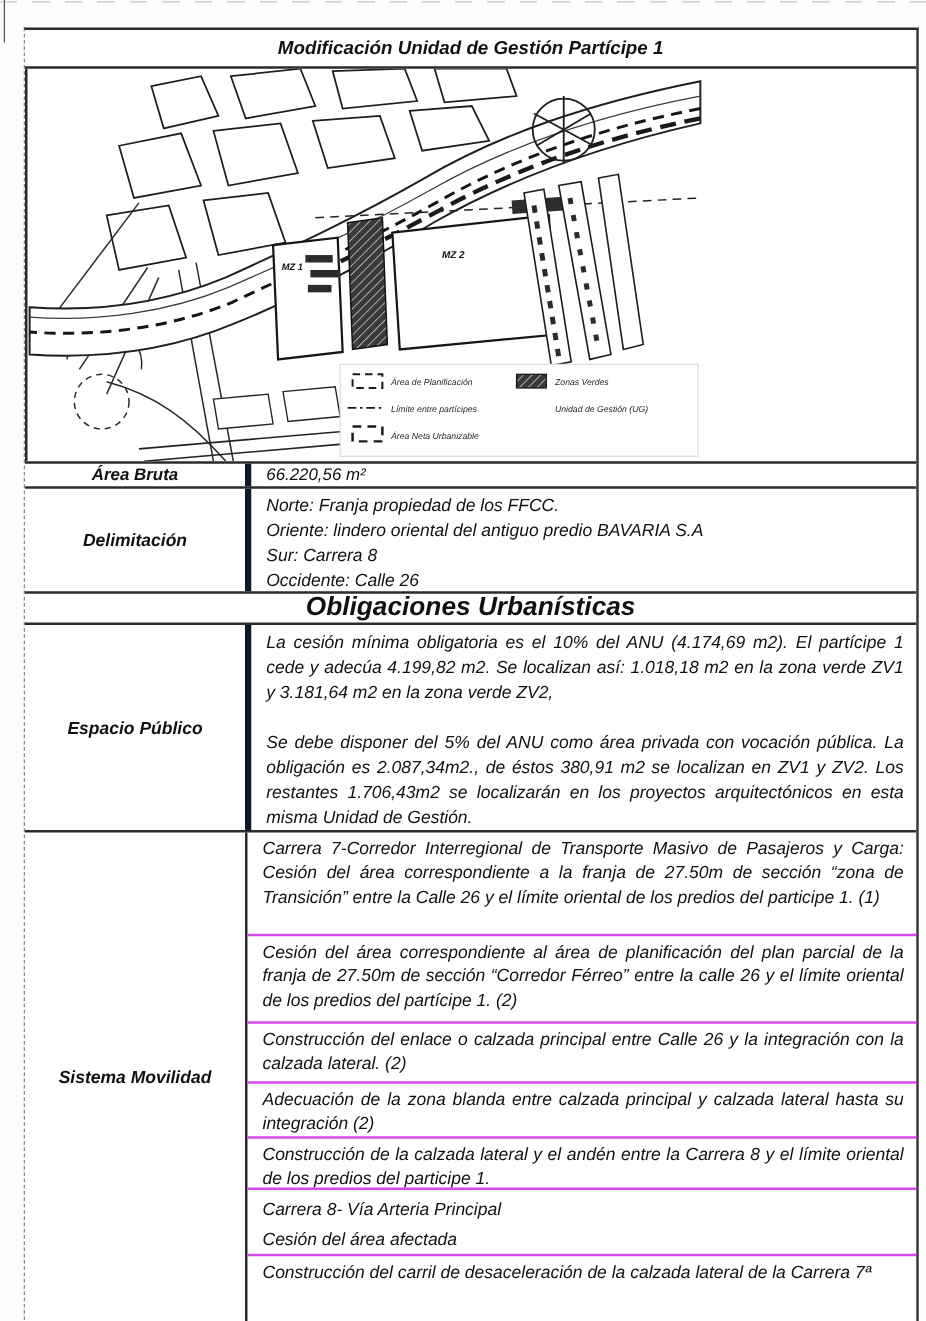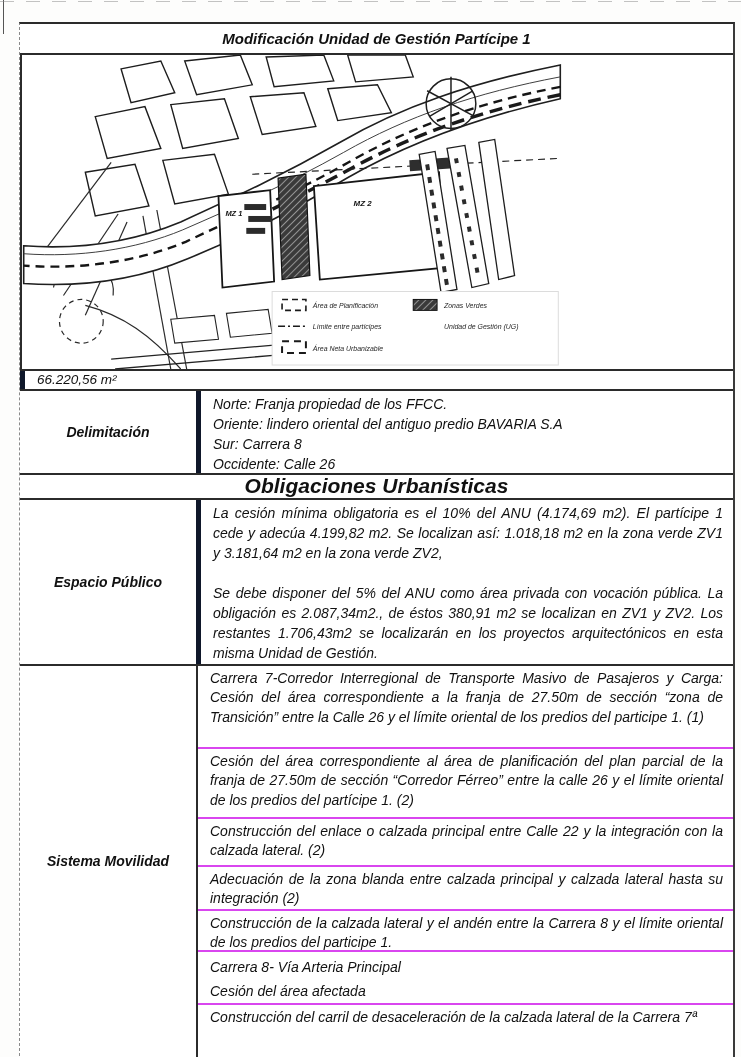--- a/index.html
+++ b/index.html
@@ -150,20 +150,23 @@
             <text x="291" y="276" font-size="7" fill="#1f1f1f">Límite entre partícipes</text>
             <text x="423" y="276" font-size="7" fill="#1f1f1f">Unidad de Gestión (UG)</text>
             <rect x="260" y="288" width="24" height="12" fill="#fff" stroke="#1a1a1a" stroke-width="2" stroke-dasharray="7 5"></rect>
             <text x="291" y="298" font-size="7" fill="#1f1f1f">Área Neta Urbanizable</text>
           </g>
         </svg>
       </div>
     </div>
 
     <div class="row row-area-bruta">
+      <div class="label-cell">
+        <span>Área Bruta</span>
+      </div>
       <div class="content-cell">
         <span>66.220,56 m²</span>
       </div>
     </div>
 
     <div class="row row-delimitacion">
       <div class="label-cell">
         <span>Delimitación</span>
       </div>
       <div class="content-cell pre">Norte: Franja propiedad de los FFCC.
@@ -186,21 +189,21 @@
       </div>
     </div>
 
     <div class="row row-movilidad">
       <div class="label-cell">
         <span>Sistema Movilidad</span>
       </div>
       <div class="mov-stack">
         <div class="mov-item m0 pre">Carrera 7-Corredor Interregional de Transporte Masivo de Pasajeros y Carga: Cesión del área correspondiente a la franja de 27.50m de sección “zona de Transición” entre la Calle 26 y el límite oriental de los predios del participe 1. (1)</div>
         <div class="mov-item m1 pre">Cesión del área correspondiente al área de planificación del plan parcial de la franja de 27.50m de sección “Corredor Férreo” entre la calle 26 y el límite oriental de los predios del partícipe 1. (2)</div>
-        <div class="mov-item m2 pre">Construcción del enlace o calzada principal entre Calle 22 y la integración con la calzada lateral. (2)</div>
+        <div class="mov-item m2 pre">Construcción del enlace o calzada principal entre Calle 26 y la integración con la calzada lateral. (2)</div>
         <div class="mov-item m3 pre">Adecuación de la zona blanda entre calzada principal y calzada lateral hasta su integración (2)</div>
         <div class="mov-item m4 pre">Construcción de la calzada lateral y el andén entre la Carrera 8 y el límite oriental de los predios del participe 1.</div>
         <div class="mov-item m5 pre">Carrera 8- Vía Arteria Principal
 Cesión del área afectada</div>
         <div class="mov-item m6 pre">Construcción del carril de desaceleración de la calzada lateral de la Carrera 7ª</div>
       </div>
     </div>
 
   </div>
 </div>

